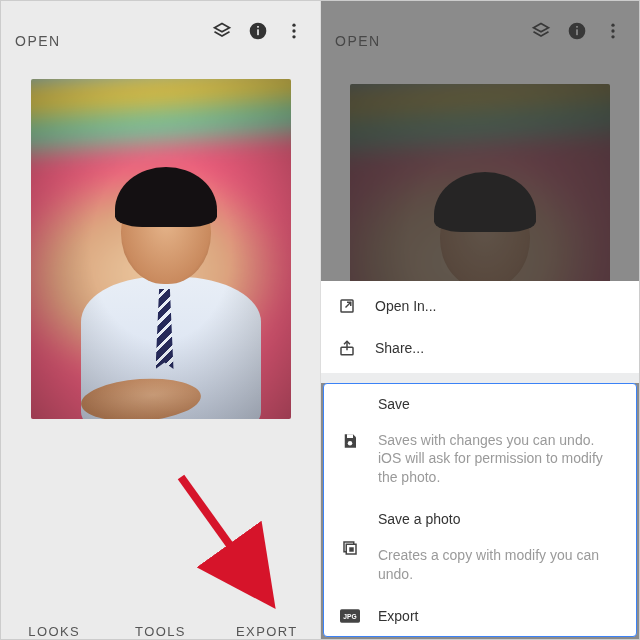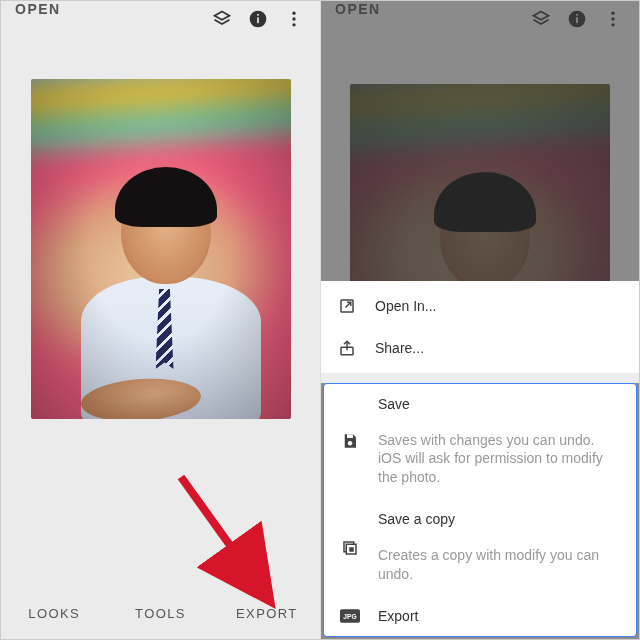--- a/index.html
+++ b/index.html
@@ -1,21 +1,21 @@
 <!DOCTYPE html>
 <html><head>
 <meta charset="utf-8">
 <style>
   * { box-sizing: border-box; margin: 0; padding: 0; }
   html, body { width: 640px; height: 640px; font-family: -apple-system, Helvetica, Arial, sans-serif; background: #fff; }
   body { border: 1px solid #ccc; }
   .wrap { display: flex; width: 100%; height: 100%; }
   .screen { width: 50%; height: 100%; position: relative; background: #ebebeb; display: flex; flex-direction: column; }
   .screen + .screen { border-left: 1px solid #ddd; }
-  .topbar { display: flex; align-items: flex-start; height: 48px; padding: 0 8px 0 14px; font-weight: bold; }
+  .topbar { display: flex; align-items: flex-end; height: 48px; padding: 0 8px 0 14px; }
   .open-text { font-size: 14px; letter-spacing: 1.5px; color: #555; }
   .spacer { flex: 1; }
   .icon-btn { width: 36px; height: 36px; display: flex; align-items: center; justify-content: center; color: #333; }
   .canvas { flex: 1; position: relative; display: flex; align-items: center; justify-content: center; padding: 0; }
   .photo { width: 260px; height: 340px; border-radius: 2px; position: relative; overflow: hidden; margin-top: 30px; margin-bottom: auto; }
   .photo .bg {
     position:absolute; inset:0;
     background:
       radial-gradient(ellipse 160px 120px at 45% 55%, #e6c39c 0%, #d6a27a 40%, rgba(214,162,122,0) 70%),
       linear-gradient(180deg, #8fd0f0 0%, #8fd0f0 10%, #f2d24a 10%, #f2d24a 18%, #7fc79f 18%, #7fc79f 26%, #e85a7a 26%, #e85a7a 40%),
@@ -48,21 +48,21 @@
     position:absolute; left:95px; top:120px; width:18px; height:80px;
     background: repeating-linear-gradient(135deg,#262a5a 0 6px,#e8eef6 6px 9px);
     clip-path: polygon(20% 0, 80% 0, 100% 100%, 50% 92%, 0 100%);
   }
   .photo .hand {
     position:absolute; left:20px; top:210px; width:120px; height:42px;
     background: radial-gradient(ellipse at 60% 40%, #e3b088 0%, #c98a5e 70%);
     border-radius: 50%;
     transform: rotate(-4deg);
   }
-  .tabbar { display: flex; height: 52px; align-items: center; }
+  .tabbar { display: flex; height: 52px; align-items: flex-end; }
   .tab { flex:1; text-align:center; font-size:13px; letter-spacing:1.4px; color:#555; }
   .arrow-svg { position:absolute; pointer-events:none; }
 
   
   .dim { position:absolute; inset:0; background: rgba(60,60,60,0.55); }
   .sheet { position:absolute; left:0; right:0; bottom:0; background:transparent; }
   .sheet .group1 { background:#fff; padding:4px 0; }
   .sheet .row { display:flex; align-items:center; padding:12px 18px 12px 14px; gap:16px; }
   .sheet .row .ic { width:24px; display:flex; justify-content:center; color:#444; }
   .sheet .row .txt { flex:1; }
@@ -219,21 +219,21 @@
         </div>
         <div class="row">
           <span class="ic">
             <svg width="18" height="18" viewBox="0 0 24 24" fill="none" stroke="#444" stroke-width="2">
               <rect x="7" y="7" width="13" height="13"></rect>
                 <path d="M7 17H4V4h13v3" fill="none"></path>
               <path d="M11 11h6v6h-6z" fill="#444" stroke="none"></path>
             </svg>
           </span>
           <div class="txt">
-            <div class="label">Save a copy</div>
+            <div class="label">Save a photo</div>
             <div class="sub">Creates a copy with modify you can undo.</div>
           </div>
         </div>
         <div class="row">
           <span class="ic">
             <svg width="20" height="14" viewBox="0 0 24 16">
               <rect x="0" y="0" width="24" height="16" rx="2" fill="#444"></rect>
               <text x="12" y="11.5" text-anchor="middle" font-size="8" font-family="Arial" fill="#fff" font-weight="700">JPG</text>
             </svg>
           </span>

